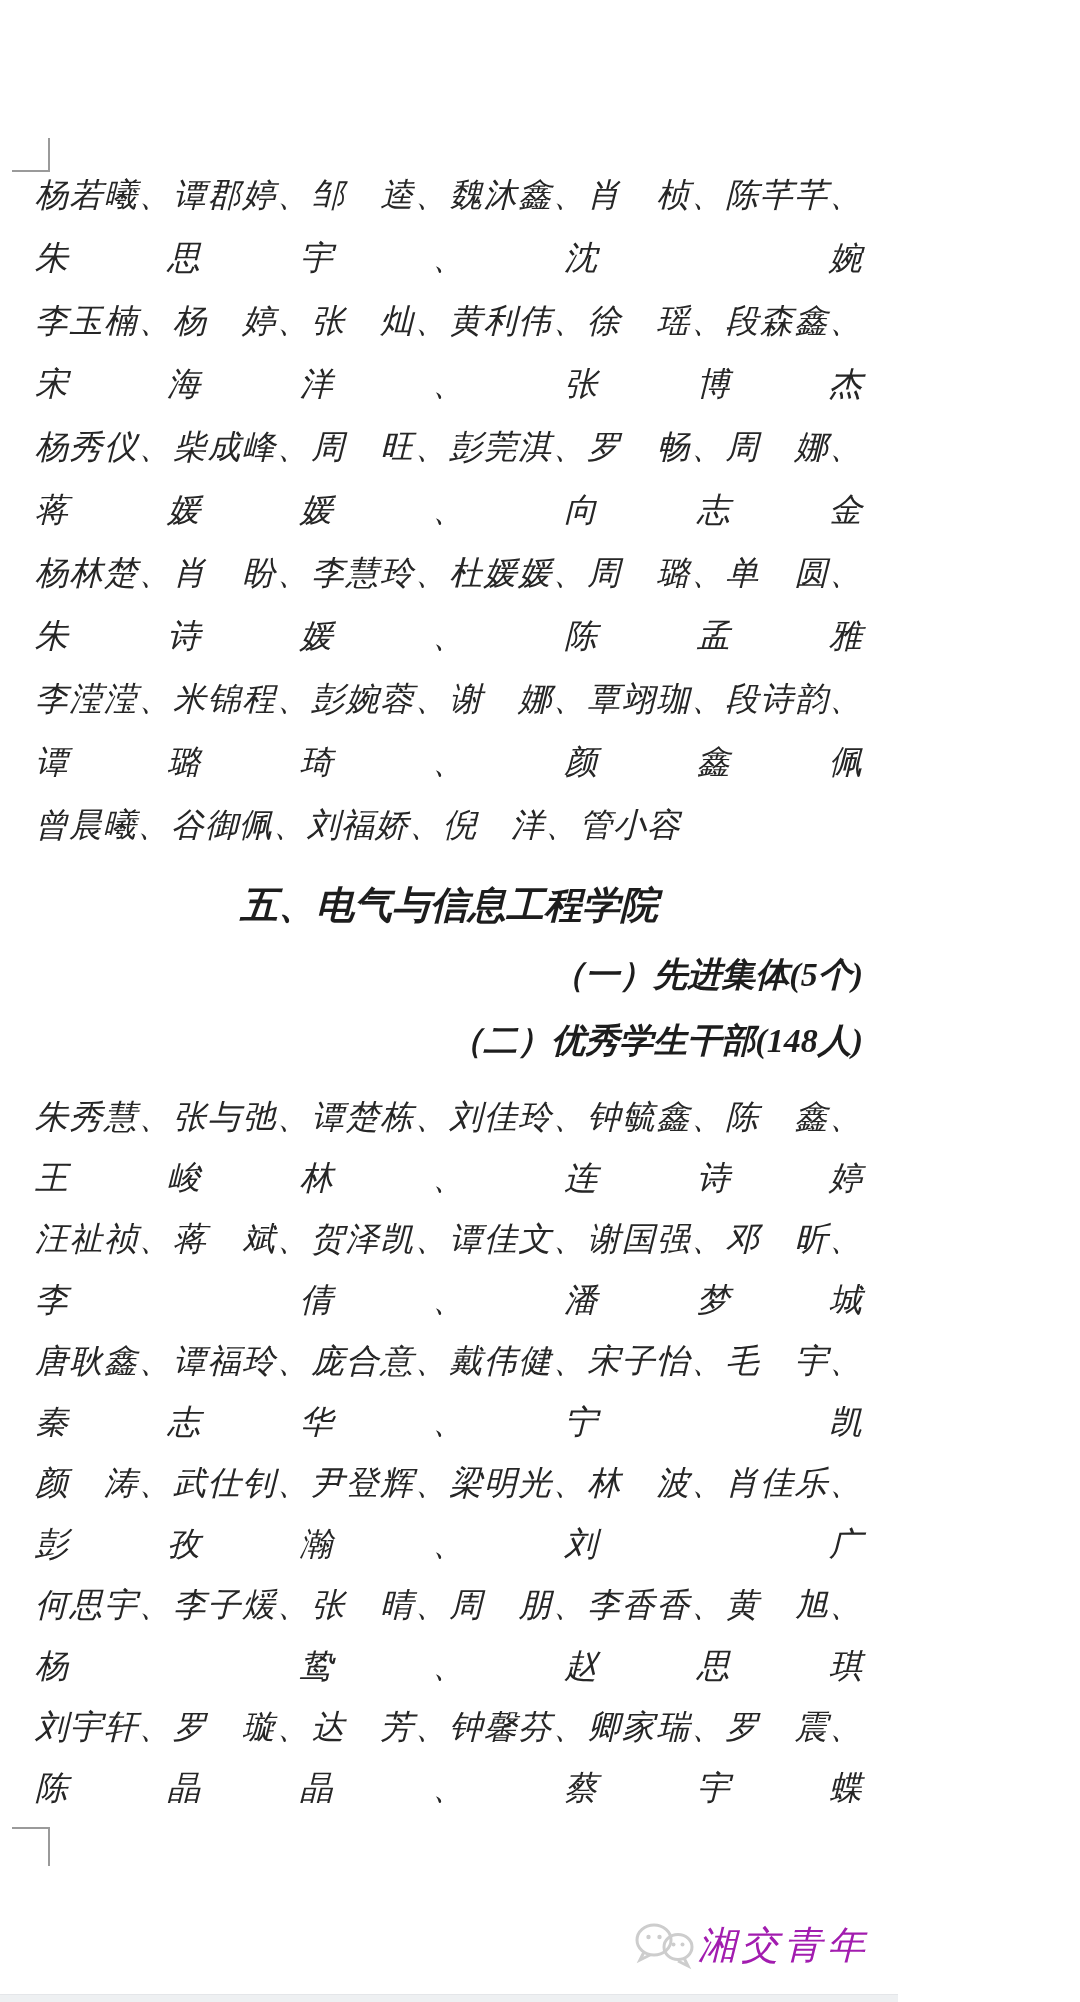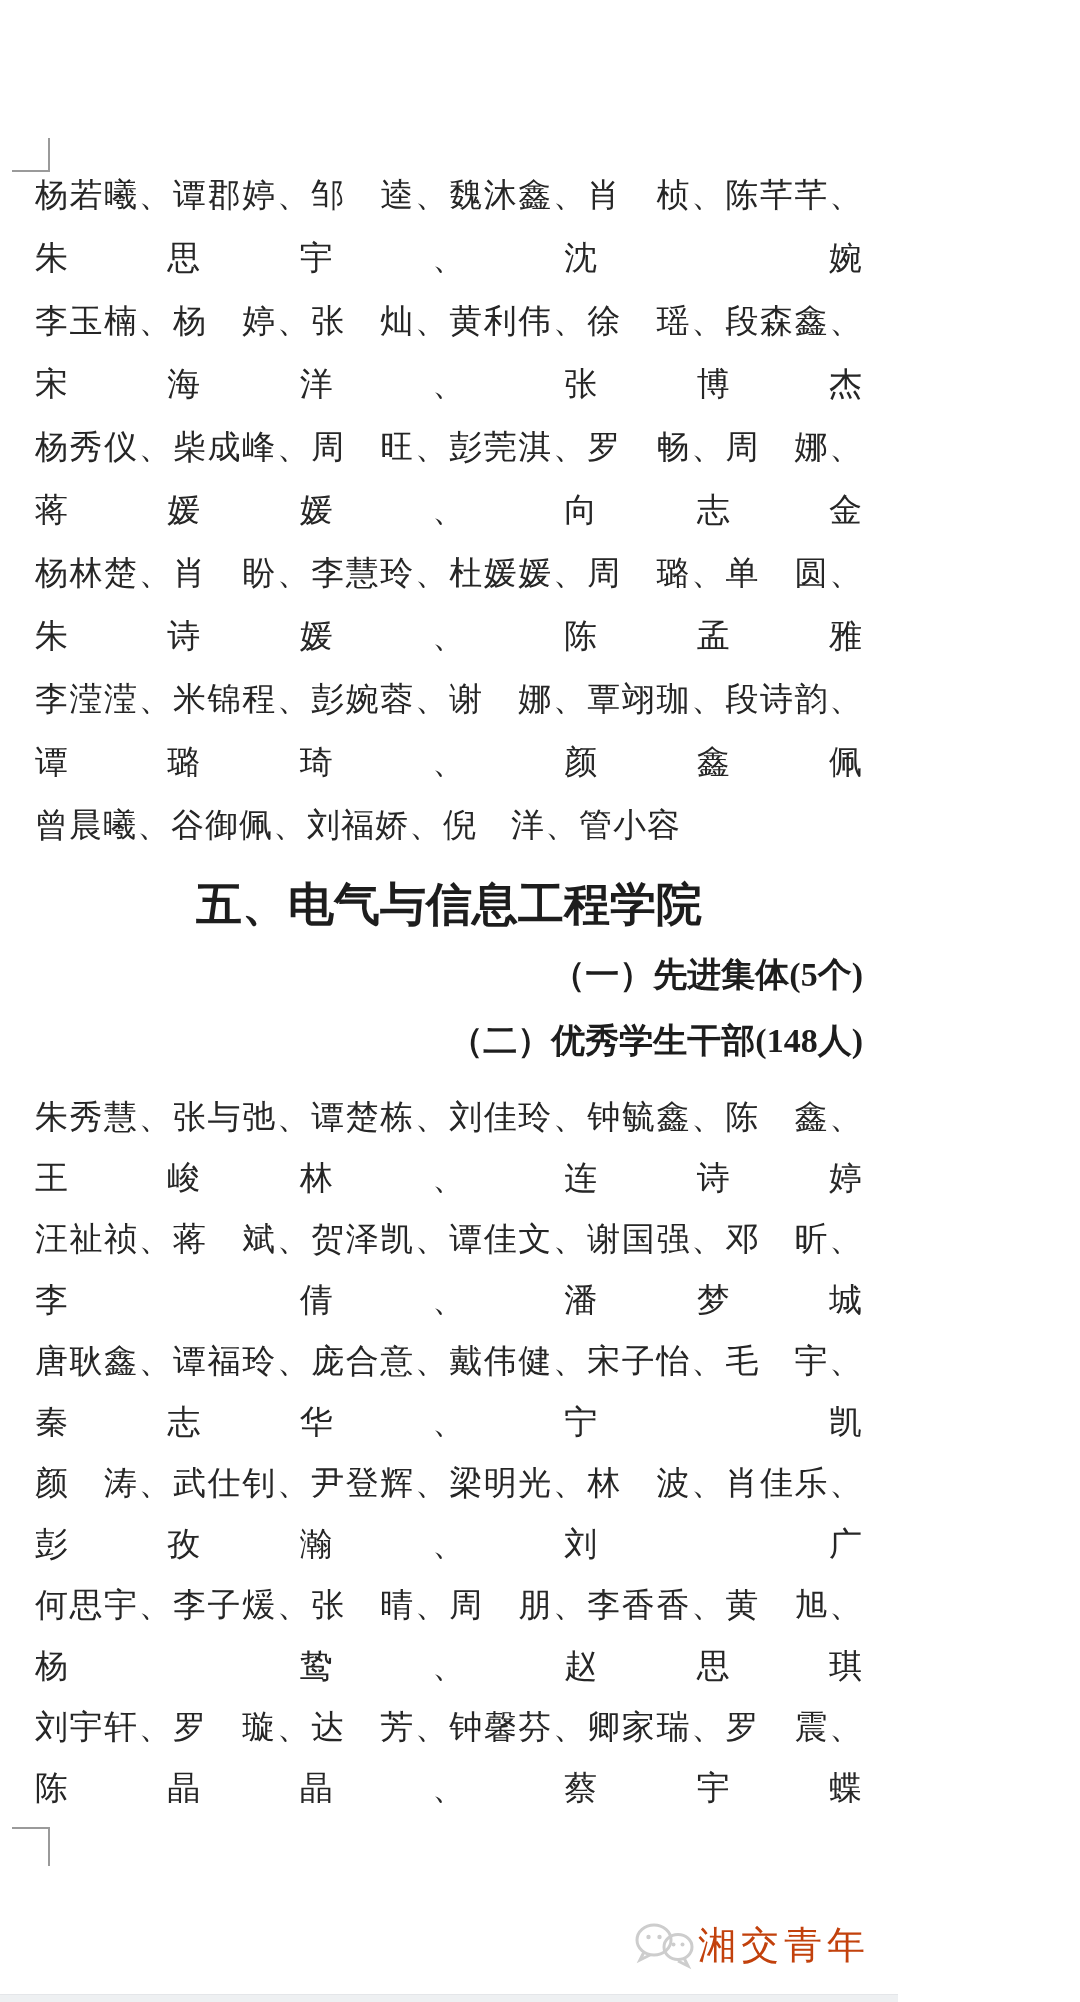--- a/index.html
+++ b/index.html
@@ -3,20 +3,21 @@
 <meta charset="utf-8">
 <style>
   html,body{margin:0;padding:0;background:#ffffff;}
   .page{
     position:relative;
     width:898px;height:2002px;
     background:#ffffff;
     overflow:hidden;
     font-family:"Liberation Serif","DejaVu Serif",serif;
     color:#262626;
+    font-style:italic;
   }
   
   .corner{position:absolute;width:36px;}
   .corner.tl{left:12px;top:138px;height:32px;border-right:2px solid #9a9a9a;border-bottom:2px solid #9a9a9a;}
   .corner.tr{left:1034px;top:138px;height:32px;border-left:2px solid #9a9a9a;border-bottom:2px solid #9a9a9a;}
   .corner.bl{left:12px;top:1827px;height:37px;border-right:2px solid #9a9a9a;border-top:2px solid #9a9a9a;}
   .corner.br{left:1034px;top:1827px;height:37px;border-left:2px solid #9a9a9a;border-top:2px solid #9a9a9a;}
 
   .content{position:absolute;left:35px;right:35px;top:164px;}
 
@@ -27,21 +28,21 @@
     text-align-last:justify;
     white-space:normal;
     color:#262626;
   }
   .names-top .name-row{line-height:63px;}
   .names-top .name-row:last-child{text-align-last:left;}
   .names-cadres .name-row{line-height:61px;}
 
   .section-title{
     margin:18px 0 0 0;
-    font-size:46px;
+    font-size:38px;
     font-weight:bold;
     text-align:center;
     line-height:60px;
     color:#1d1d1d;
   }
   .sub-title{
     margin:12px 0 0 0;
     font-size:34px;
     font-weight:bold;
     text-align:right;
@@ -55,21 +56,21 @@
     line-height:56px;
     text-align:justify;
     text-align-last:justify;
   }
   .names-cadres{margin-top:18px;}
 
   .watermark{
     position:absolute;
     top:1918px;right:28px;
     display:flex;align-items:center;
-    color:#c2410c;
+    color:#a21caf;
     font-size:38px;
     letter-spacing:5px;
     user-select:none;
   }
   .watermark svg{display:block;}
 
   .bottom-bar{
     position:absolute;left:0;bottom:0;
     width:100%;height:7px;
     background:#eef0f2;

